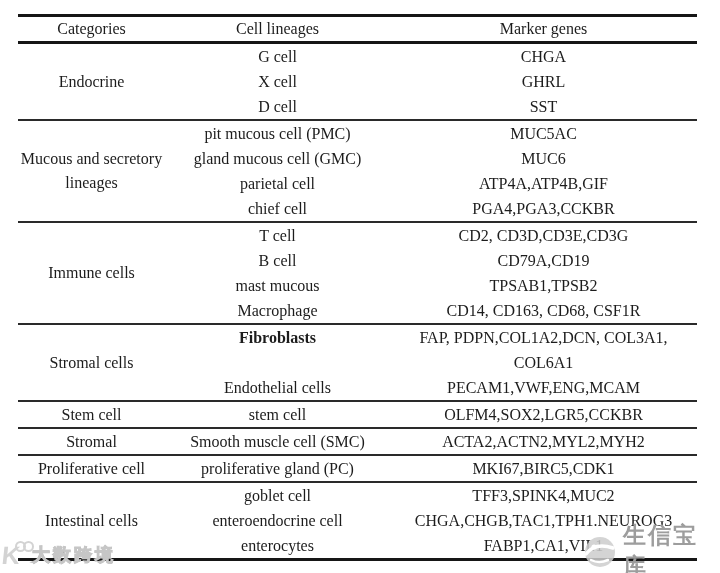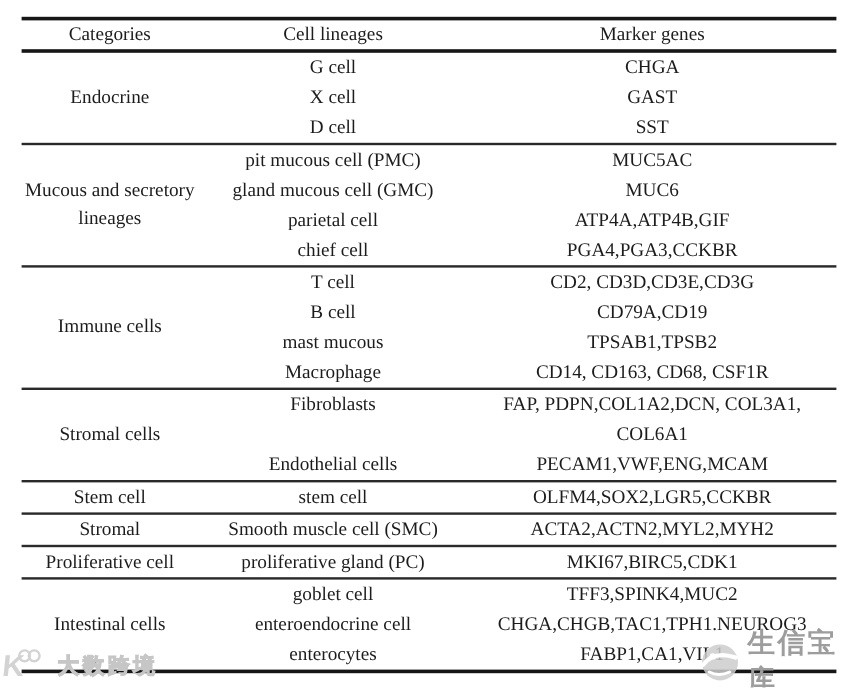--- a/index.html
+++ b/index.html
@@ -37,21 +37,21 @@
   th, td {
     padding: 0;
     text-align: center;
     font-size: 16px;
     line-height: 25px;
     font-weight: normal;
     vertical-align: middle;
   }
   th { height: 24px; line-height: 24px; }
   td.markers { white-space: pre-line; }
-  td.va-top  { vertical-align: top; }
+  td.va-top  { vertical-align: top; font-weight: bold; }
   td.cat     { line-height: 24px; }
 
   
   .wm-left {
     position: absolute;
     left: 2px;
     top: 541px;
     display: flex;
     align-items: center;
     z-index: 5;
@@ -83,21 +83,20 @@
     background: transparent;
   }
   .wm-left .logo .dot1 { left: 13px; }
   .wm-left .logo .dot2 { left: 21px; }
   .wm-left .text {
     font-family: Liberation Serif, serif;
     font-size: 18px;
     font-weight: bold;
     letter-spacing: 3px;
     color: #404040;
-    margin-left: 16px;
     -webkit-text-stroke: 1px #c6c6c6;
   }
 
   .wm-right {
     position: absolute;
     left: 582px;
     top: 520px;
     display: flex;
     align-items: center;
     gap: 5px;
@@ -130,21 +129,21 @@
   </thead>
 
   <tbody>
     <tr>
       <td class="cat" rowspan="3">Endocrine</td>
       <td class="lineage">G cell</td>
       <td class="markers">CHGA</td>
     </tr>
     <tr>
       <td class="lineage">X cell</td>
-      <td class="markers">GAST</td>
+      <td class="markers">GHRL</td>
     </tr>
     <tr>
       <td class="lineage">D cell</td>
       <td class="markers">SST</td>
     </tr>
   </tbody>
 
   <tbody>
     <tr>
       <td class="cat" rowspan="4">Mucous and secretory lineages</td>

